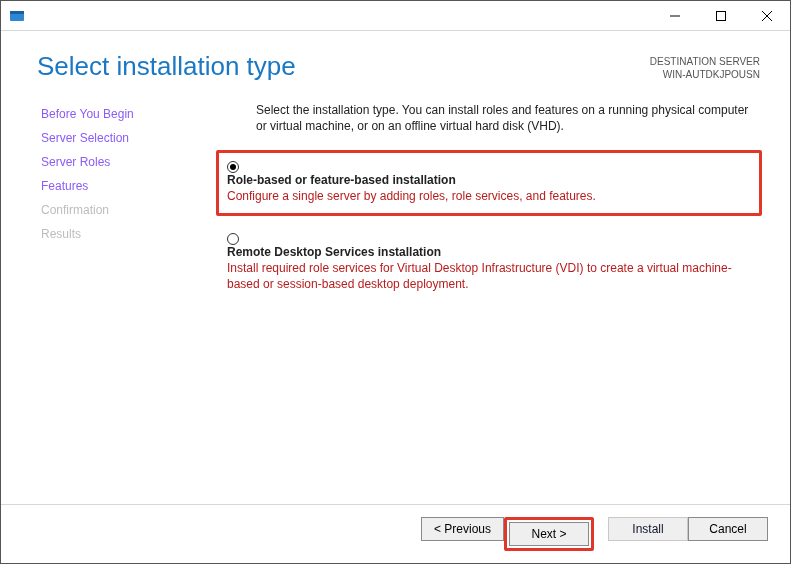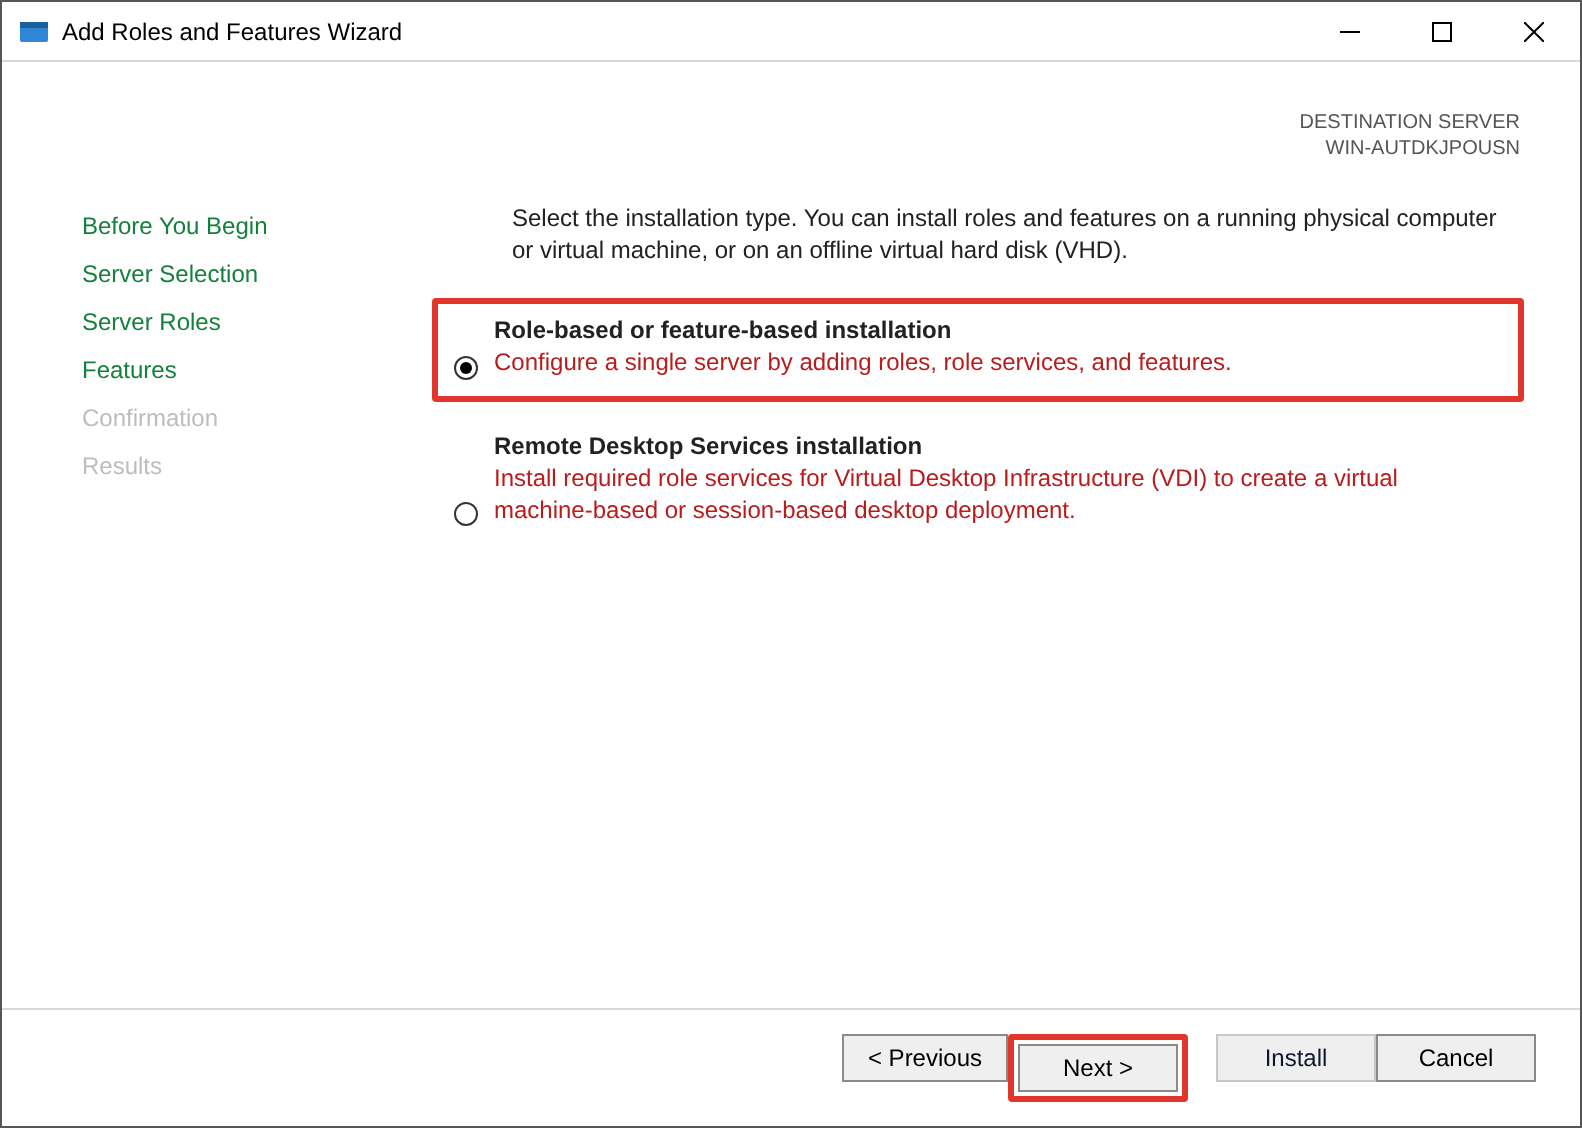--- a/index.html
+++ b/index.html
@@ -60,21 +60,21 @@
     padding: 6px 0 0 0;
     overflow:hidden;
   }
   .sidebar {
     width:195px;
     padding-top:4px;
   }
   .sidebar-item {
     padding: 5px 0 5px 40px;
     font-size:12px;
-    color:#15803d;
+    color:#8b5cf6;
     cursor:default;
   }
   .sidebar-item.active {
     background:#1479cf;
     color:#fff;
   }
   .sidebar-item.disabled {
     color:#bdbdbd;
   }
 
@@ -85,21 +85,22 @@
     color:#222;
   }
   .intro { line-height:1.35; margin-bottom:16px;margin-left:40px; }
 
   .option-block {
     padding: 6px 12px 8px 8px;
     margin-bottom: 6px;
     border:3px solid transparent;
     border-radius:2px;
     display:flex;
-    align-items:flex-end;
+    align-items:flex-start;
+    flex-direction:column;
   }
   .option-block.highlight {
     border-color:#e1372b;
   }
   .radio {
     width:12px;height:12px;
     border:1px solid #333;
     border-radius:50%;
     margin:2px 8px 0 0;
     flex-shrink:0;
@@ -148,21 +149,20 @@
 </head>
 <body>
 
 <div class="titlebar">
   <span class="icon-wrap">
     <svg width="16" height="16" viewBox="0 0 16 16">
       <rect x="1" y="3" width="14" height="10" fill="#2e86d4" rx="1"></rect>
       <rect x="1" y="3" width="14" height="3" fill="#1a5f9e"></rect>
     </svg>
   </span>
-  <span class="title">Add Roles and Features Wizard</span>
   <div class="win-controls">
     <div class="win-btn">
       <svg width="10" height="10">
           <line x1="0" y1="5" x2="10" y2="5" stroke="#000" stroke-width="1"></line>
         </svg>
     </div>
     <div class="win-btn">
       <svg width="10" height="10">
           <rect x="0.5" y="0.5" width="9" height="9" fill="none" stroke="#000" stroke-width="1"></rect>
         </svg>
@@ -170,20 +170,21 @@
     <div class="win-btn close">
       <svg width="10" height="10">
           <line x1="0" y1="0" x2="10" y2="10" stroke="#000" stroke-width="1"></line>
           <line x1="10" y1="0" x2="0" y2="10" stroke="#000" stroke-width="1"></line>
         </svg>
     </div>
   </div>
 </div>
 
 <div class="header-area">
+  <div class="page-title">Select installation type</div>
   <div class="server-info">
     <div>DESTINATION SERVER</div>
     <div>WIN-AUTDKJPOUSN</div>
   </div>
 </div>
 
 <div class="main">
   <div class="sidebar">
     <div class="sidebar-item">Before You Begin</div>
     <div class="sidebar-item">Server Selection</div>

